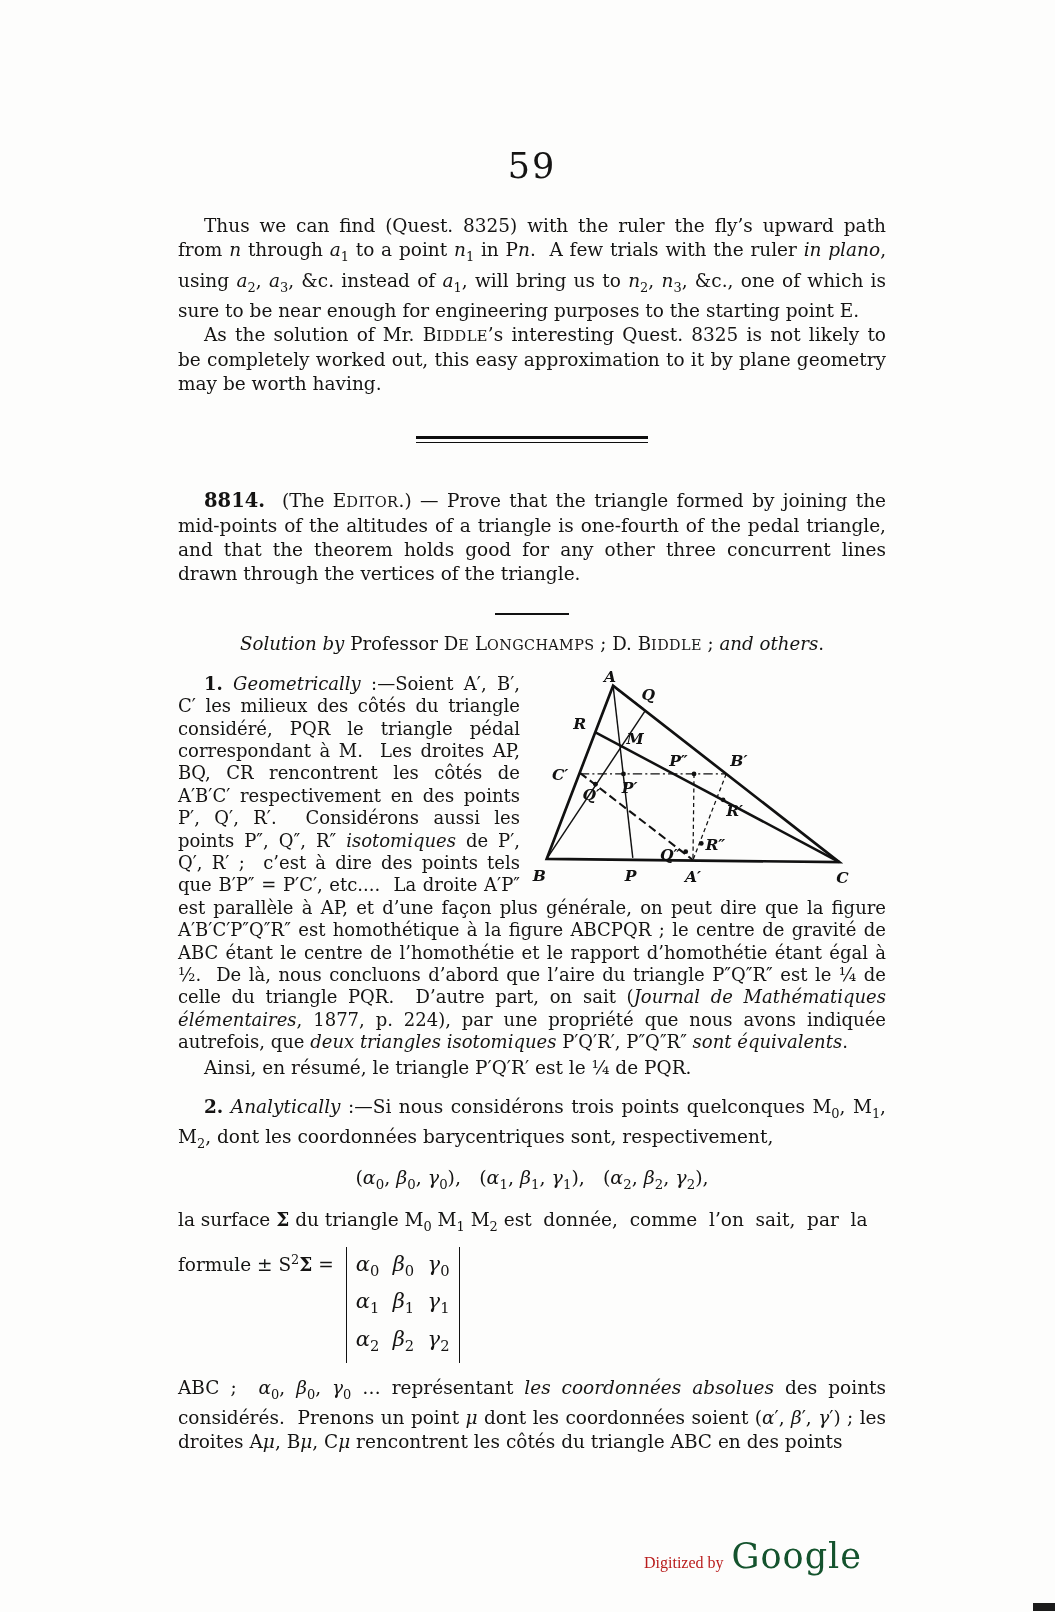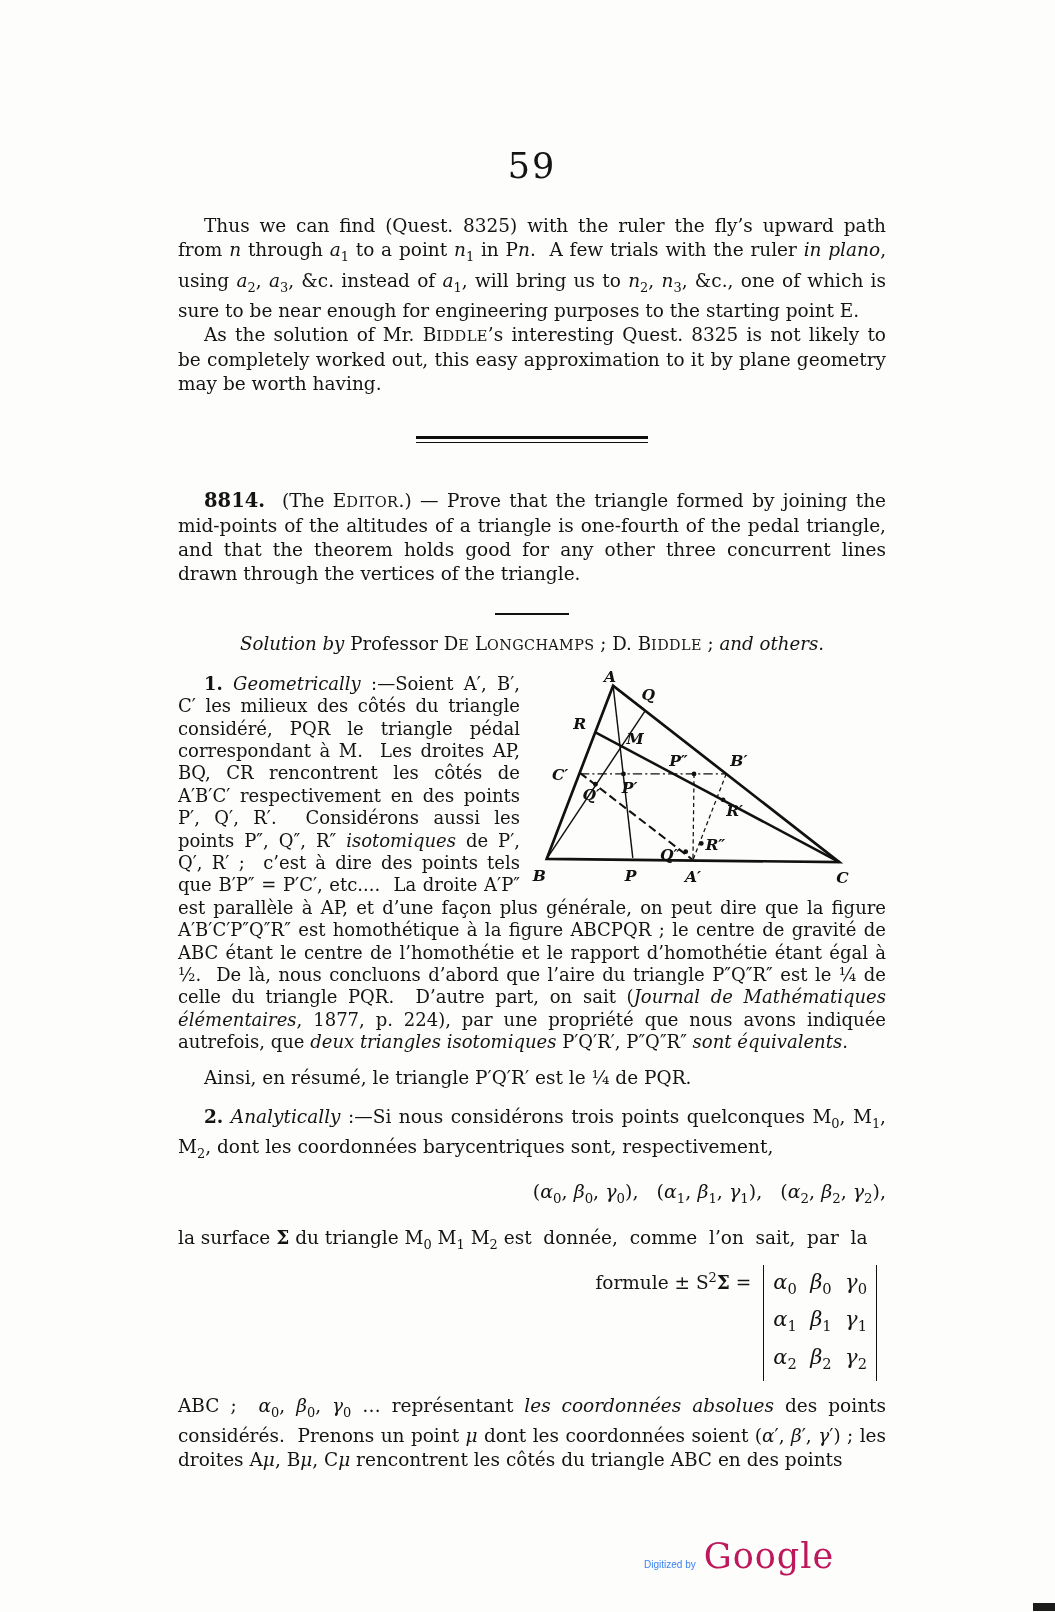--- a/index.html
+++ b/index.html
@@ -18,33 +18,33 @@
   .dbl-rule{width:232px;margin:40px auto 0 auto;}
   .dbl-rule .l1{border-top:3px solid #0e0e0e;height:0;}
   .dbl-rule .l2{border-top:1.7px solid #0e0e0e;height:0;margin-top:3.5px;}
   .question{margin-top:46px;}
   .short-rule{width:74px;border-top:2.8px solid #111;margin:27px auto 0 auto;height:0;}
   .byline{margin-top:17px;text-align:center;text-indent:0;font-size:18.2px;}
   .geo-wrap{margin-top:15px;}
   .fig{float:right;width:358px;margin:-6px 0 4px 8px;}
   .fig svg{display:block;width:100%;height:auto;}
   .geo{line-height:22.4px;font-size:18px;}
-  .resume{margin-top:12px;line-height:24px;}
+  .resume{margin-top:2px;line-height:24px;}
   .ana{margin-top:15px;}
-  .equation{margin-top:9px;text-align:right;font-size:19px;line-height:33px;}
+  .equation{margin-top:9px;text-align:center;font-size:19px;line-height:25px;}
   .surface{margin-top:11px;}
-  .formula{display:flex;align-items:flex-start;margin-top:9px;justify-content:flex-end;}
+  .formula{display:flex;align-items:flex-start;margin-top:9px;}
   .formula .ftext{font-size:18.5px;padding-top:5px;}
   .matrix{margin:0 9px 0 12px;border-left:1.9px solid #111;border-right:1.9px solid #111;padding:2px 9px;}
   .matrix div{font-size:21px;line-height:31px;white-space:nowrap;}
   .closing{margin-top:13px;}
   .fl{font:italic bold 15px "DejaVu Serif",serif;fill:#111;}
   .wm{position:absolute;left:644px;top:1536px;display:flex;align-items:baseline;}
-  .wm-prefix{font-family:Liberation Sans, sans-serif;font-size:10px;color:#3b82f6;}
-  .wm-logo{font-family:"DejaVu Serif",serif;font-size:35px;color:#be185d;letter-spacing:1px;margin-left:8px;}
+  .wm-prefix{font-family:Liberation Serif, serif;font-size:16px;color:#b91c1c;}
+  .wm-logo{font-family:"DejaVu Serif",serif;font-size:35px;color:#14532d;letter-spacing:1px;margin-left:8px;}
   .corner-mark{position:absolute;right:0;bottom:1px;width:22px;height:8px;background:#1b1b1b;}
   sub,sup{font-size:70%;}
 </style>
 </head>
 <body>
 
 <div class="content">
 
   <div class="pageno">59</div>
 

